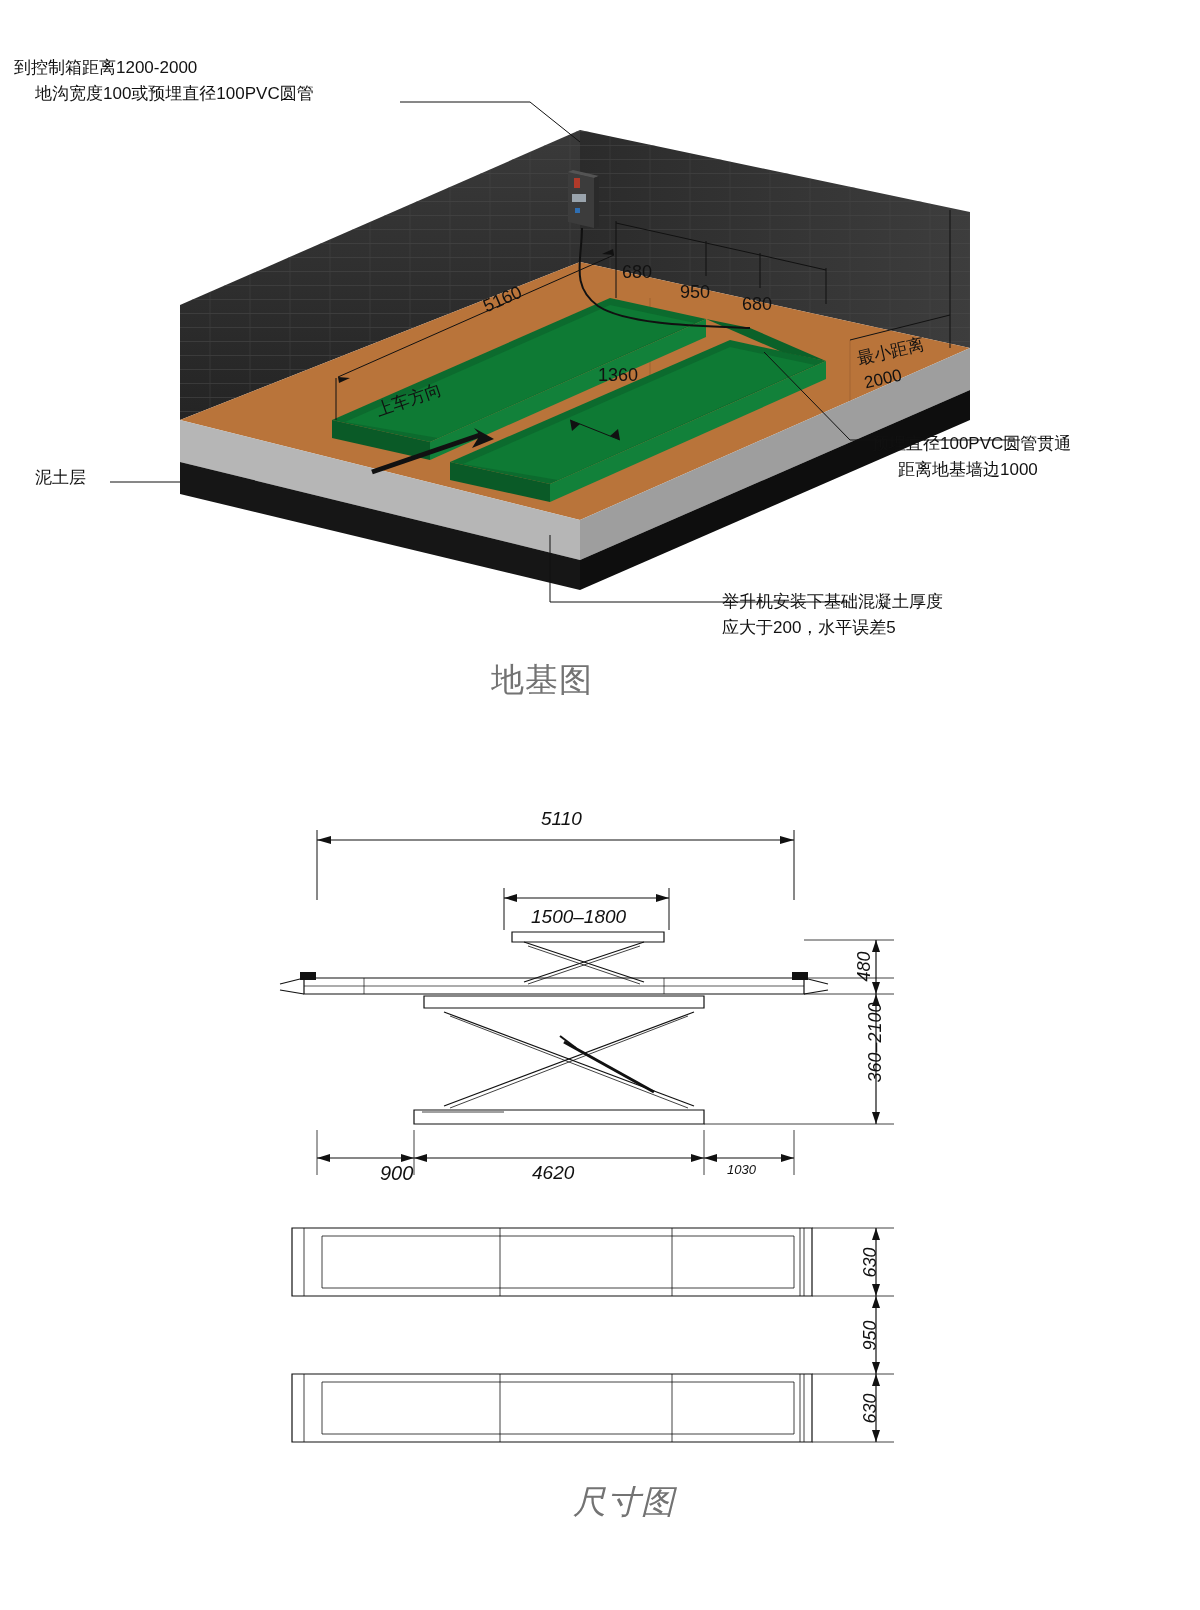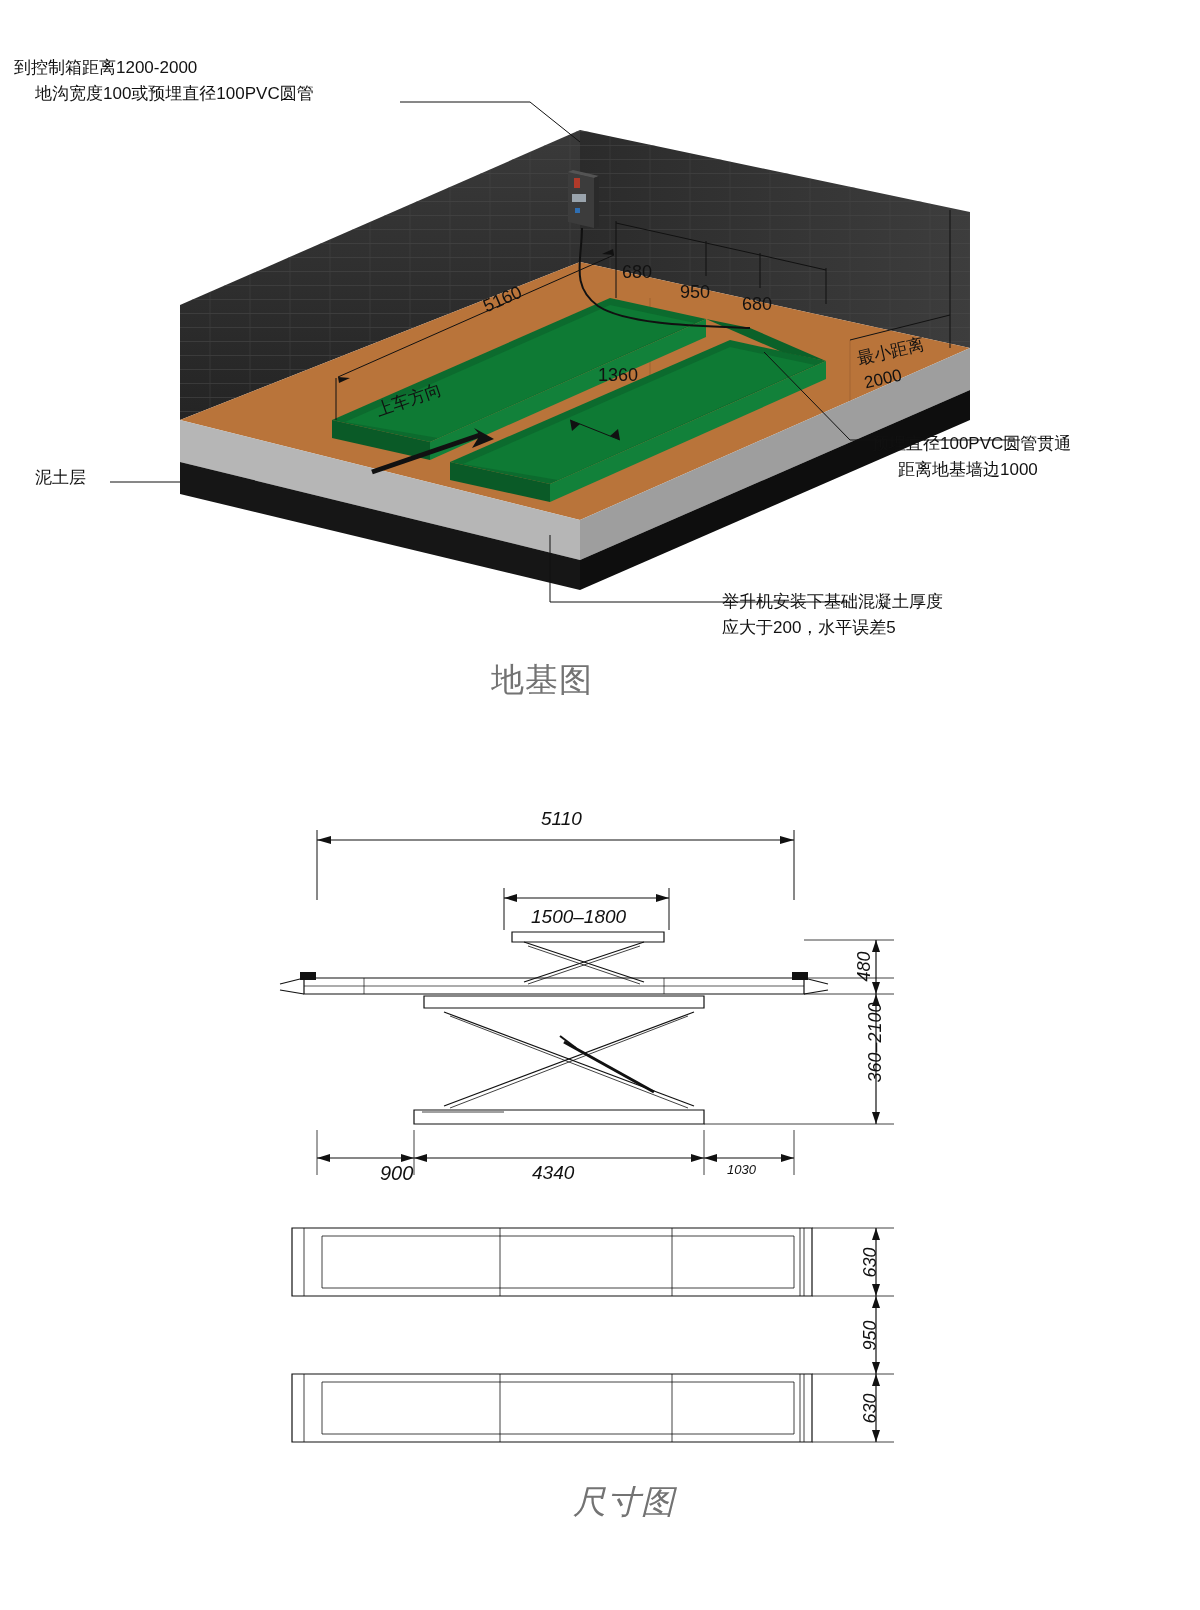--- a/index.html
+++ b/index.html
@@ -304,21 +304,21 @@
       </g>
     </svg>
 
     <div class="dim" style="left:537px; top:28px; font-size:19px;">5110</div>
     <div class="dim" style="left:527px; top:86px; font-size:19px;margin-top:40px;">1500–1800</div>
 
     <div class="dim" style="left:845px; top:176px; font-size:18px; transform:rotate(-90deg); transform-origin:center center;">480</div>
     <div class="dim" style="left:826px; top:252px; font-size:18px; transform:rotate(-90deg); transform-origin:center center; width:90px; text-align:center;">360–2100</div>
 
     <div class="dim" style="left:340px; top:382px; font-size:20px;margin-left:36px;">900</div>
-    <div class="dim" style="left:528px; top:382px; font-size:19px;">4340</div>
+    <div class="dim" style="left:528px; top:382px; font-size:19px;">4620</div>
     <div class="dim" style="left:723px; top:382px; font-size:13px;">1030</div>
 
     <div class="dim" style="left:851px; top:472px; font-size:18px; transform:rotate(-90deg); transform-origin:center center;">630</div>
     <div class="dim" style="left:851px; top:545px; font-size:18px; transform:rotate(-90deg); transform-origin:center center;">950</div>
     <div class="dim" style="left:851px; top:618px; font-size:18px; transform:rotate(-90deg); transform-origin:center center;">630</div>
 
     <div class="caption" style="left:533px; top:700px;">尺寸图</div>
   </div>
 
 </div>

